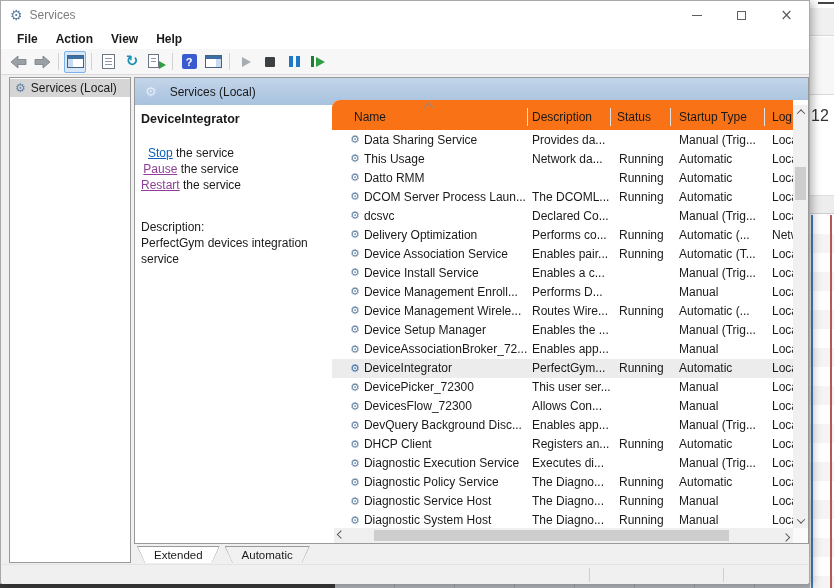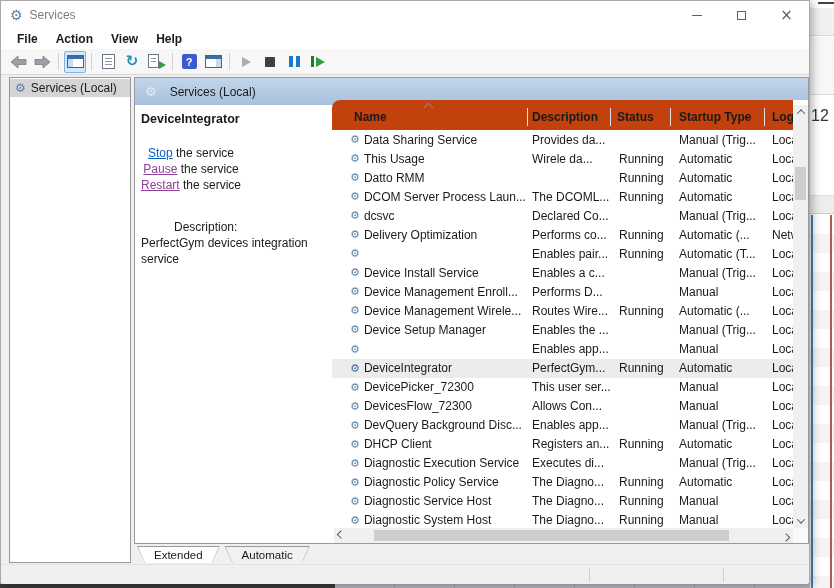--- a/index.html
+++ b/index.html
@@ -74,26 +74,26 @@
   .band{position:absolute;left:0;top:0;right:0;height:27px;background:linear-gradient(#c3d5ea,#a7c1dd);display:flex;align-items:center;}
   .band .gear{font-size:13px;color:#e3edf7;margin-left:10px;}
   .band-title{margin-left:13px;}
 
   .detail{position:absolute;left:0;top:27px;width:197px;bottom:0;background:#fff;}
   .svc-title{position:absolute;left:6px;top:7px;font-weight:bold;font-size:12.5px;}
   .links{position:absolute;left:6px;top:40px;line-height:16px;text-align:center;}
   .lnk{text-decoration:underline;cursor:pointer;}
   .lnk.blue{color:#0b5fc0;}
   .lnk.purple{color:#8f3f97;}
-  .desc-label{position:absolute;left:6px;top:115px;margin-left:33px;}
+  .desc-label{position:absolute;left:6px;top:115px;}
   .desc-text{position:absolute;left:6px;top:131px;width:178px;line-height:15.5px;}
 
   
   .list{position:absolute;left:197px;top:22px;right:0;bottom:0;background:#fff;border-top-left-radius:8px;overflow:hidden;}
-  .lhead{position:absolute;left:0;top:0;right:15px;height:30px;background:#c2410c;font-weight:bold;}
+  .lhead{position:absolute;left:0;top:0;right:15px;height:30px;background:#f97316;}
   .hc{position:absolute;top:10px;white-space:nowrap;}
   .hsep{position:absolute;top:8px;width:1px;height:18px;background:#e2e2e2;}
   .sortcaret{position:absolute;left:93px;top:4px;width:7px;height:7px;border-left:1px solid #8a8a8a;border-top:1px solid #8a8a8a;transform:rotate(45deg);}
   .rows{position:absolute;left:0;top:30px;right:15px;bottom:15px;overflow:hidden;}
   .trow{height:19.05px;display:flex;align-items:center;}
   .trow.selected{background:#ececec;}
   .trow.selected .gear{color:#3c6ea8;}
   .c{white-space:nowrap;overflow:hidden;flex-shrink:0;}
   .c.name{width:197px;padding-left:18px;display:flex;align-items:center;gap:4px;}
   .c.name .gear{font-size:11px;flex-shrink:0;}
@@ -288,21 +288,21 @@
     <span class="c status"></span>
     <span class="c startup">Manual (Trig...</span>
     <span class="c logon">Loca</span>
   </div>
 
   <div class="trow">
     <span class="c name">
       <span class="gear">⚙</span>
       <span class="nm">This Usage</span>
     </span>
-    <span class="c desc">Wirele da...</span>
+    <span class="c desc">Network da...</span>
     <span class="c status">Running</span>
     <span class="c startup">Automatic</span>
     <span class="c logon">Loca</span>
   </div>
 
   <div class="trow">
     <span class="c name">
       <span class="gear">⚙</span>
       <span class="nm">Datto RMM</span>
     </span>
@@ -341,20 +341,21 @@
     </span>
     <span class="c desc">Performs co...</span>
     <span class="c status">Running</span>
     <span class="c startup">Automatic (...</span>
     <span class="c logon">Netw</span>
   </div>
 
   <div class="trow">
     <span class="c name">
       <span class="gear">⚙</span>
+      <span class="nm">Device Association Service</span>
     </span>
     <span class="c desc">Enables pair...</span>
     <span class="c status">Running</span>
     <span class="c startup">Automatic (T...</span>
     <span class="c logon">Loca</span>
   </div>
 
   <div class="trow">
     <span class="c name">
       <span class="gear">⚙</span>
@@ -395,20 +396,21 @@
     </span>
     <span class="c desc">Enables the ...</span>
     <span class="c status"></span>
     <span class="c startup">Manual (Trig...</span>
     <span class="c logon">Loca</span>
   </div>
 
   <div class="trow">
     <span class="c name">
       <span class="gear">⚙</span>
+      <span class="nm">DeviceAssociationBroker_72...</span>
     </span>
     <span class="c desc">Enables app...</span>
     <span class="c status"></span>
     <span class="c startup">Manual</span>
     <span class="c logon">Loca</span>
   </div>
 
   <div class="trow selected">
     <span class="c name">
       <span class="gear">⚙</span>

